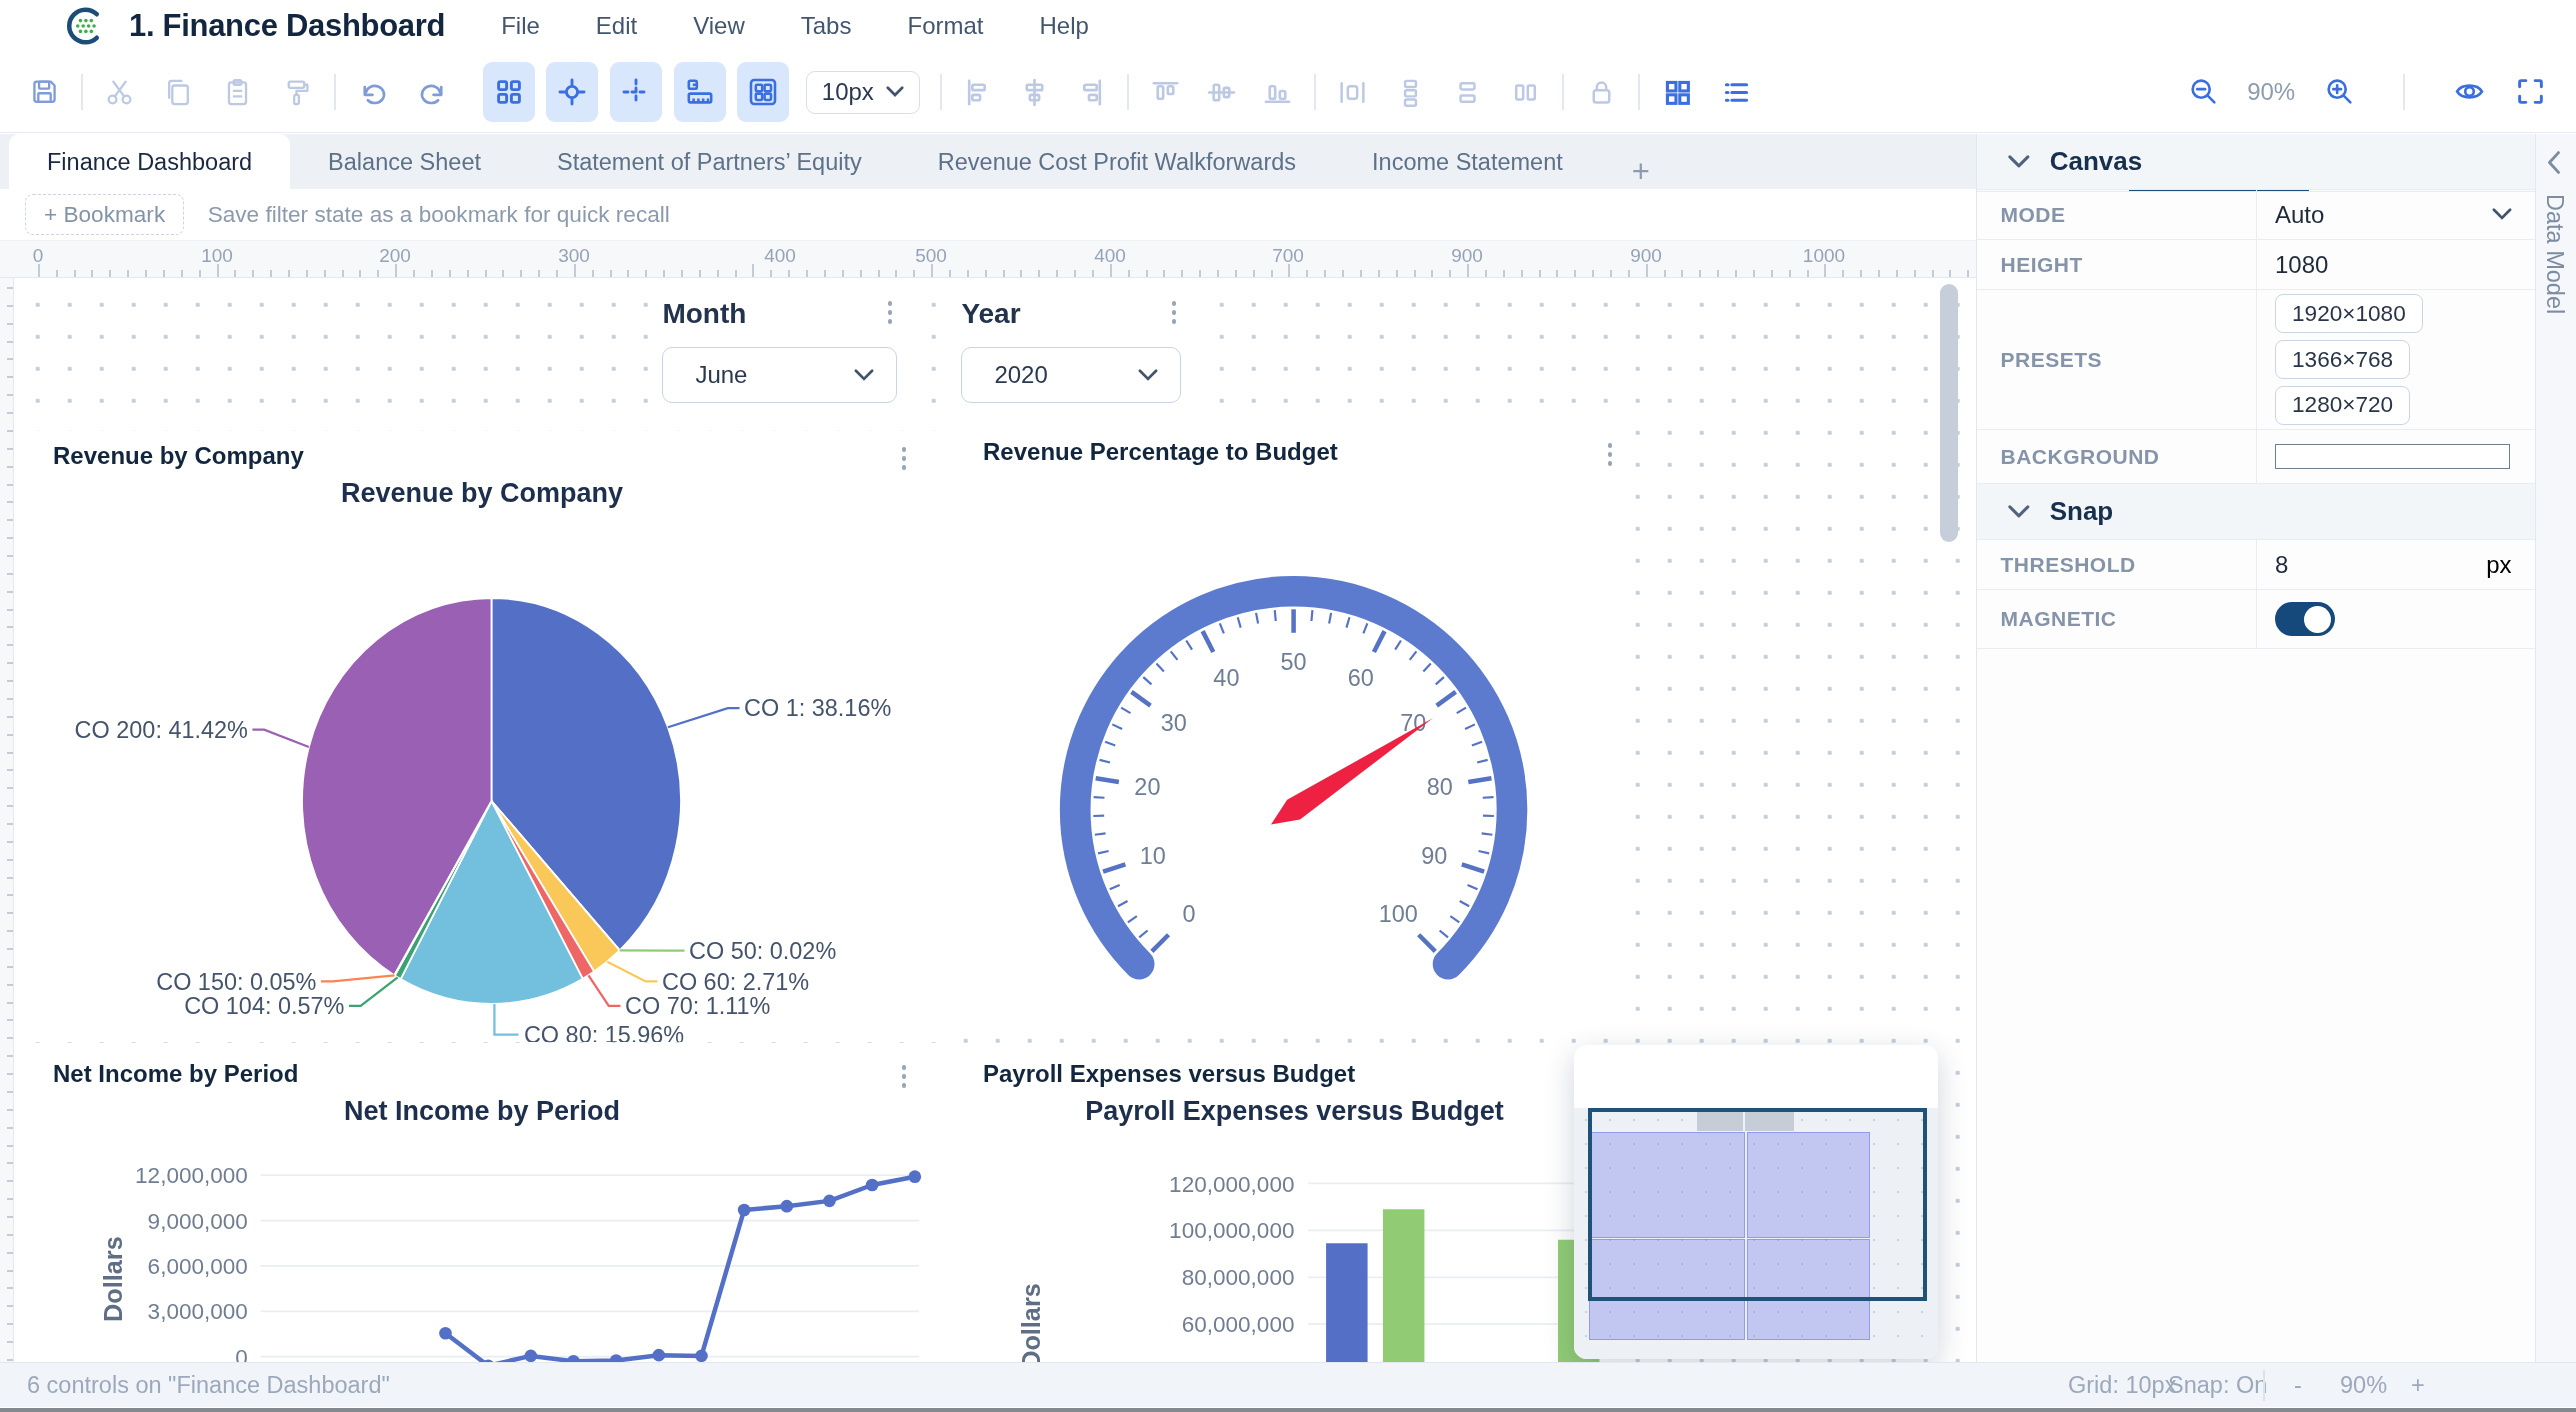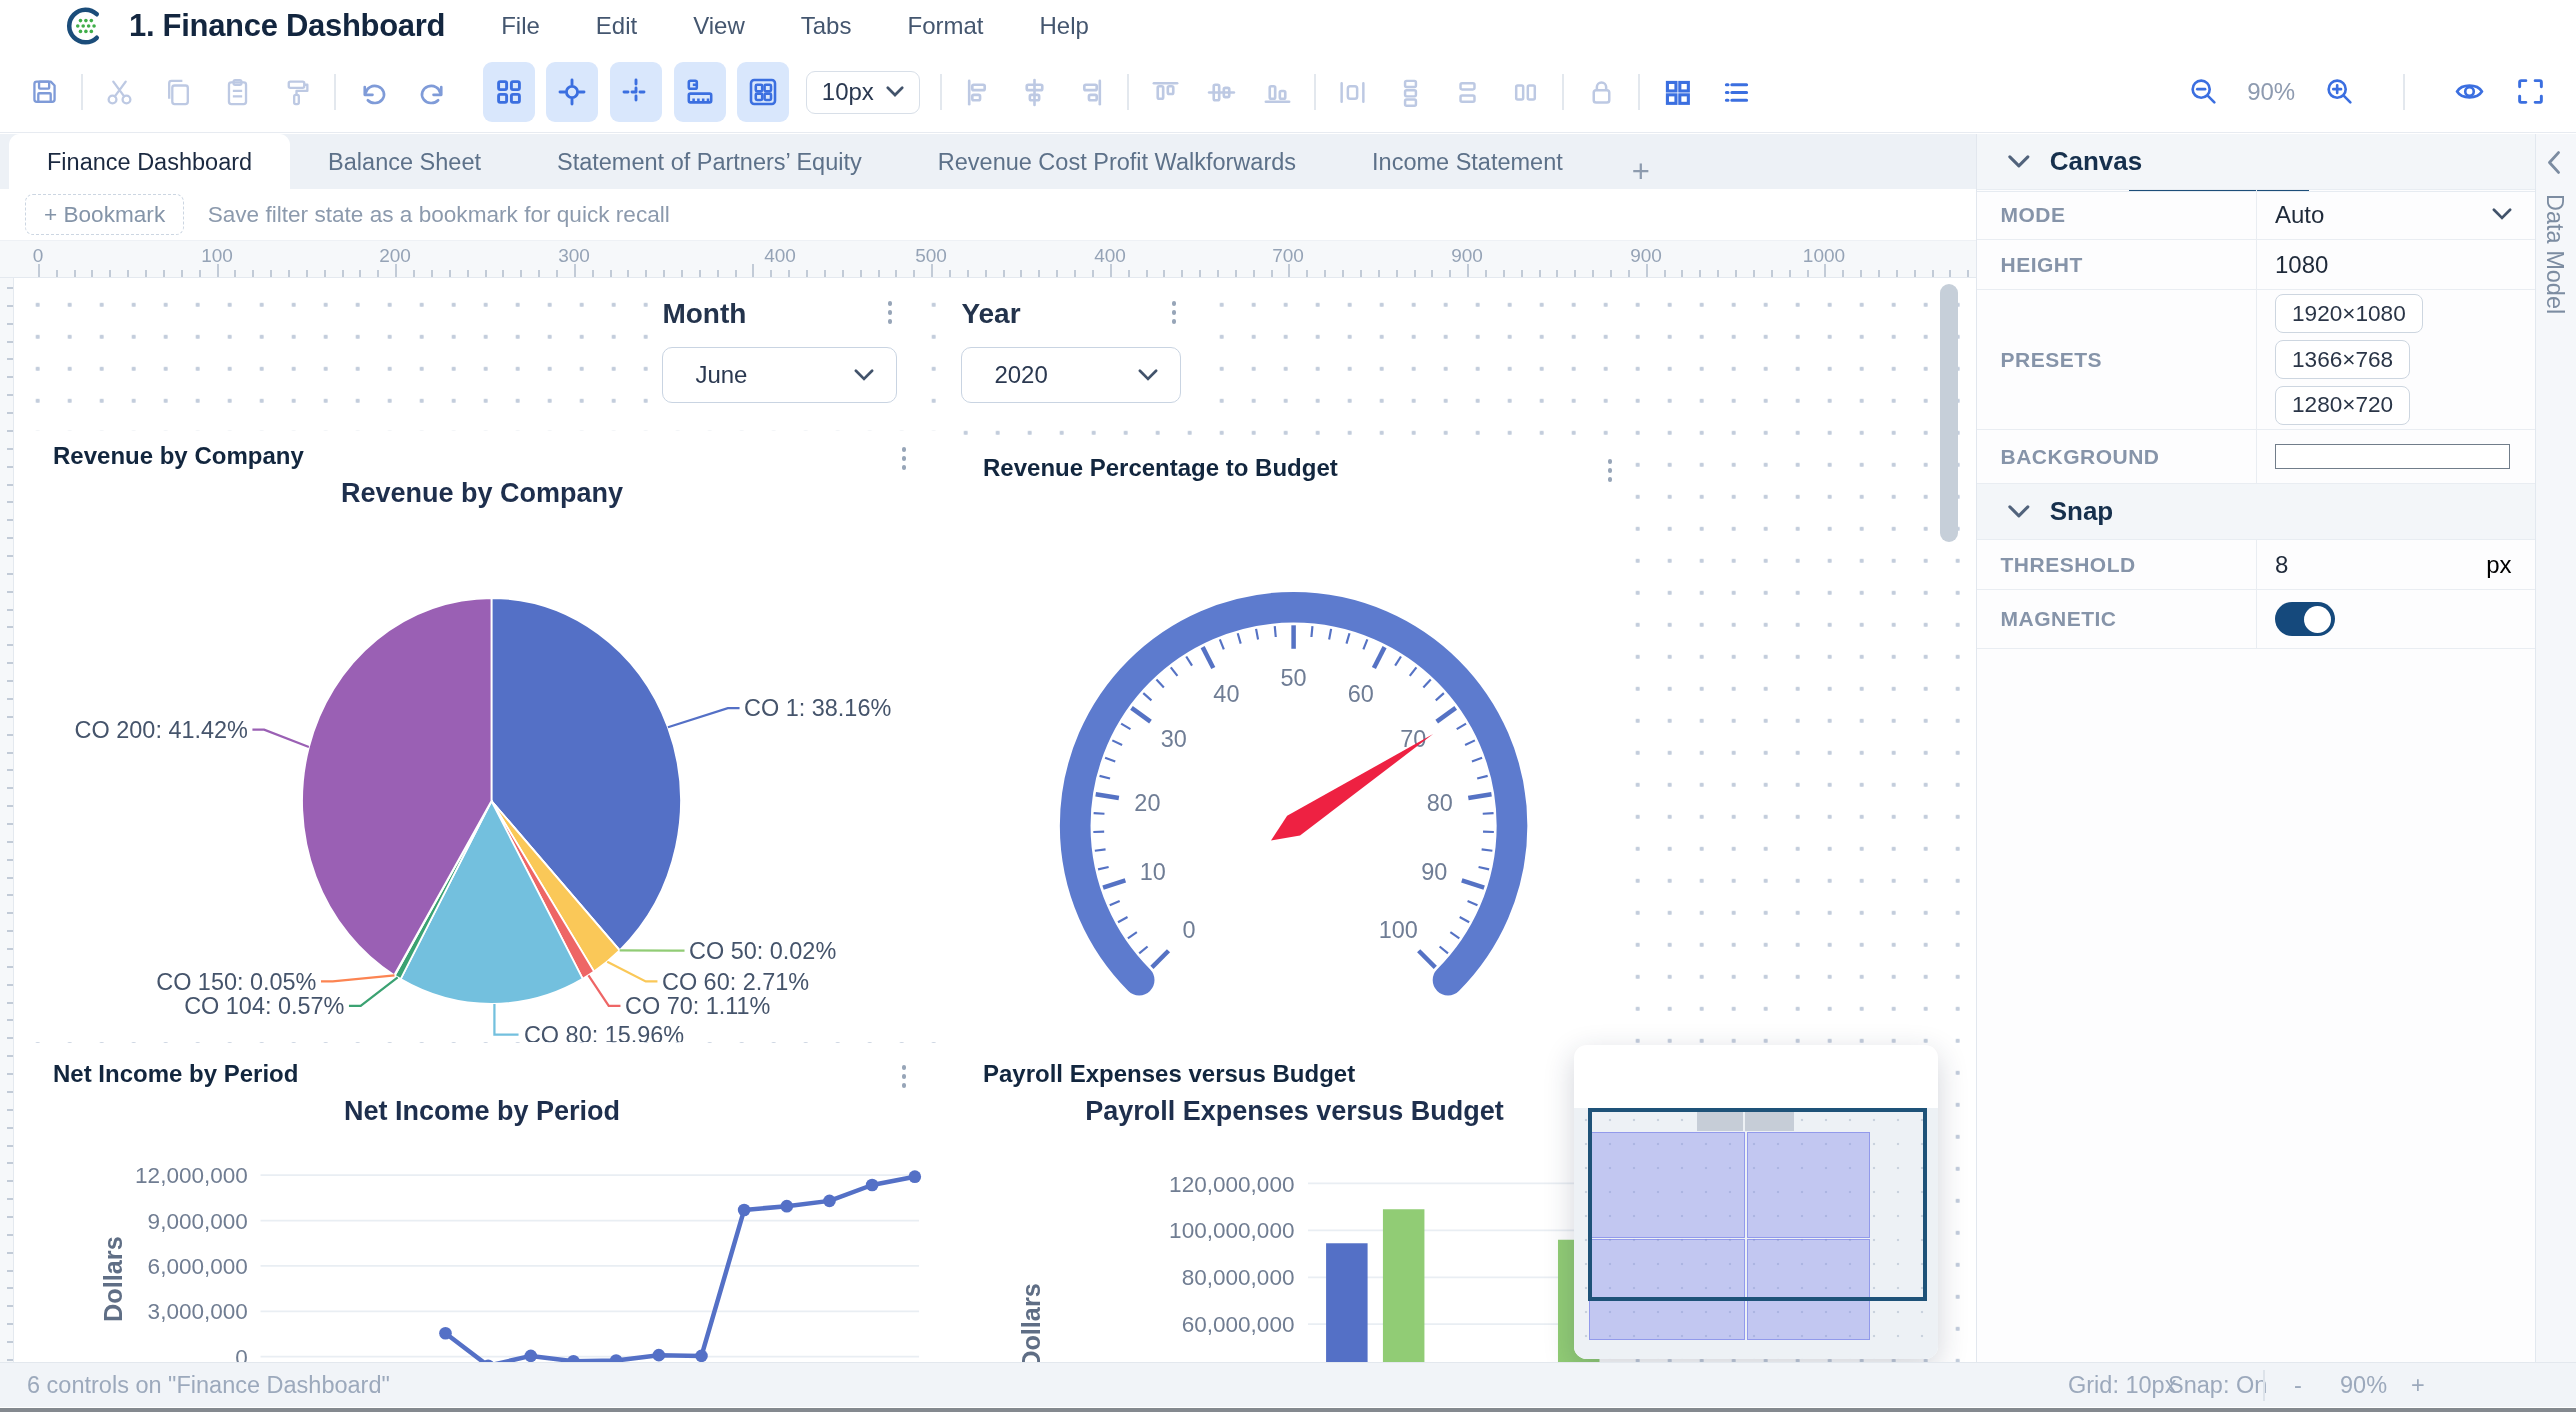--- a/index.html
+++ b/index.html
@@ -621,21 +621,21 @@
         <text x="552" y="678" text-anchor="start" fill="#45546b" font-size="26">CO 80: 15.96%</text>
         <polyline points="412.010991376805,605.4771030128768 371,637 358,637" fill="none" stroke="#3ba272" stroke-width="2.5"></polyline>
         <text x="353" y="646" text-anchor="end" fill="#45546b" font-size="26">CO 104: 0.57%</text>
         <polyline points="408.47729494759363,603.2699982669109 340,610 327,610" fill="none" stroke="#fc8452" stroke-width="2.5"></polyline>
         <text x="322" y="619" text-anchor="end" fill="#45546b" font-size="26">CO 150: 0.05%</text>
         <polyline points="313.582850622201,350.08330747317893 264,331 251,331" fill="none" stroke="#9a60b4" stroke-width="2.5"></polyline>
         <text x="246" y="340" text-anchor="end" fill="#45546b" font-size="26">CO 200: 41.42%</text>
       </svg>
   </div>
 
-  <div class="widget" style="left:956px; top:165px; width:677px; height:611px;">
+  <div class="widget" style="left:956px; top:149px; width:677px; height:611px;">
     <div class="widget-header">
         <div class="widget-title">Revenue Percentage to Budget</div>
       </div>
     <div class="kebab" style="right:18px; top:16px;">
         <i></i>
         <i></i>
         <i></i>
       </div>
     <svg id="gauge-svg" width="677" height="611" viewBox="0 0 750 677">
         <path d="M202.88015895285545,595.1198410471445 A242,242 0 1 1 545.1198410471445,595.1198410471445" fill="none" stroke="#5d7bce" stroke-width="34" stroke-linecap="round"></path>

